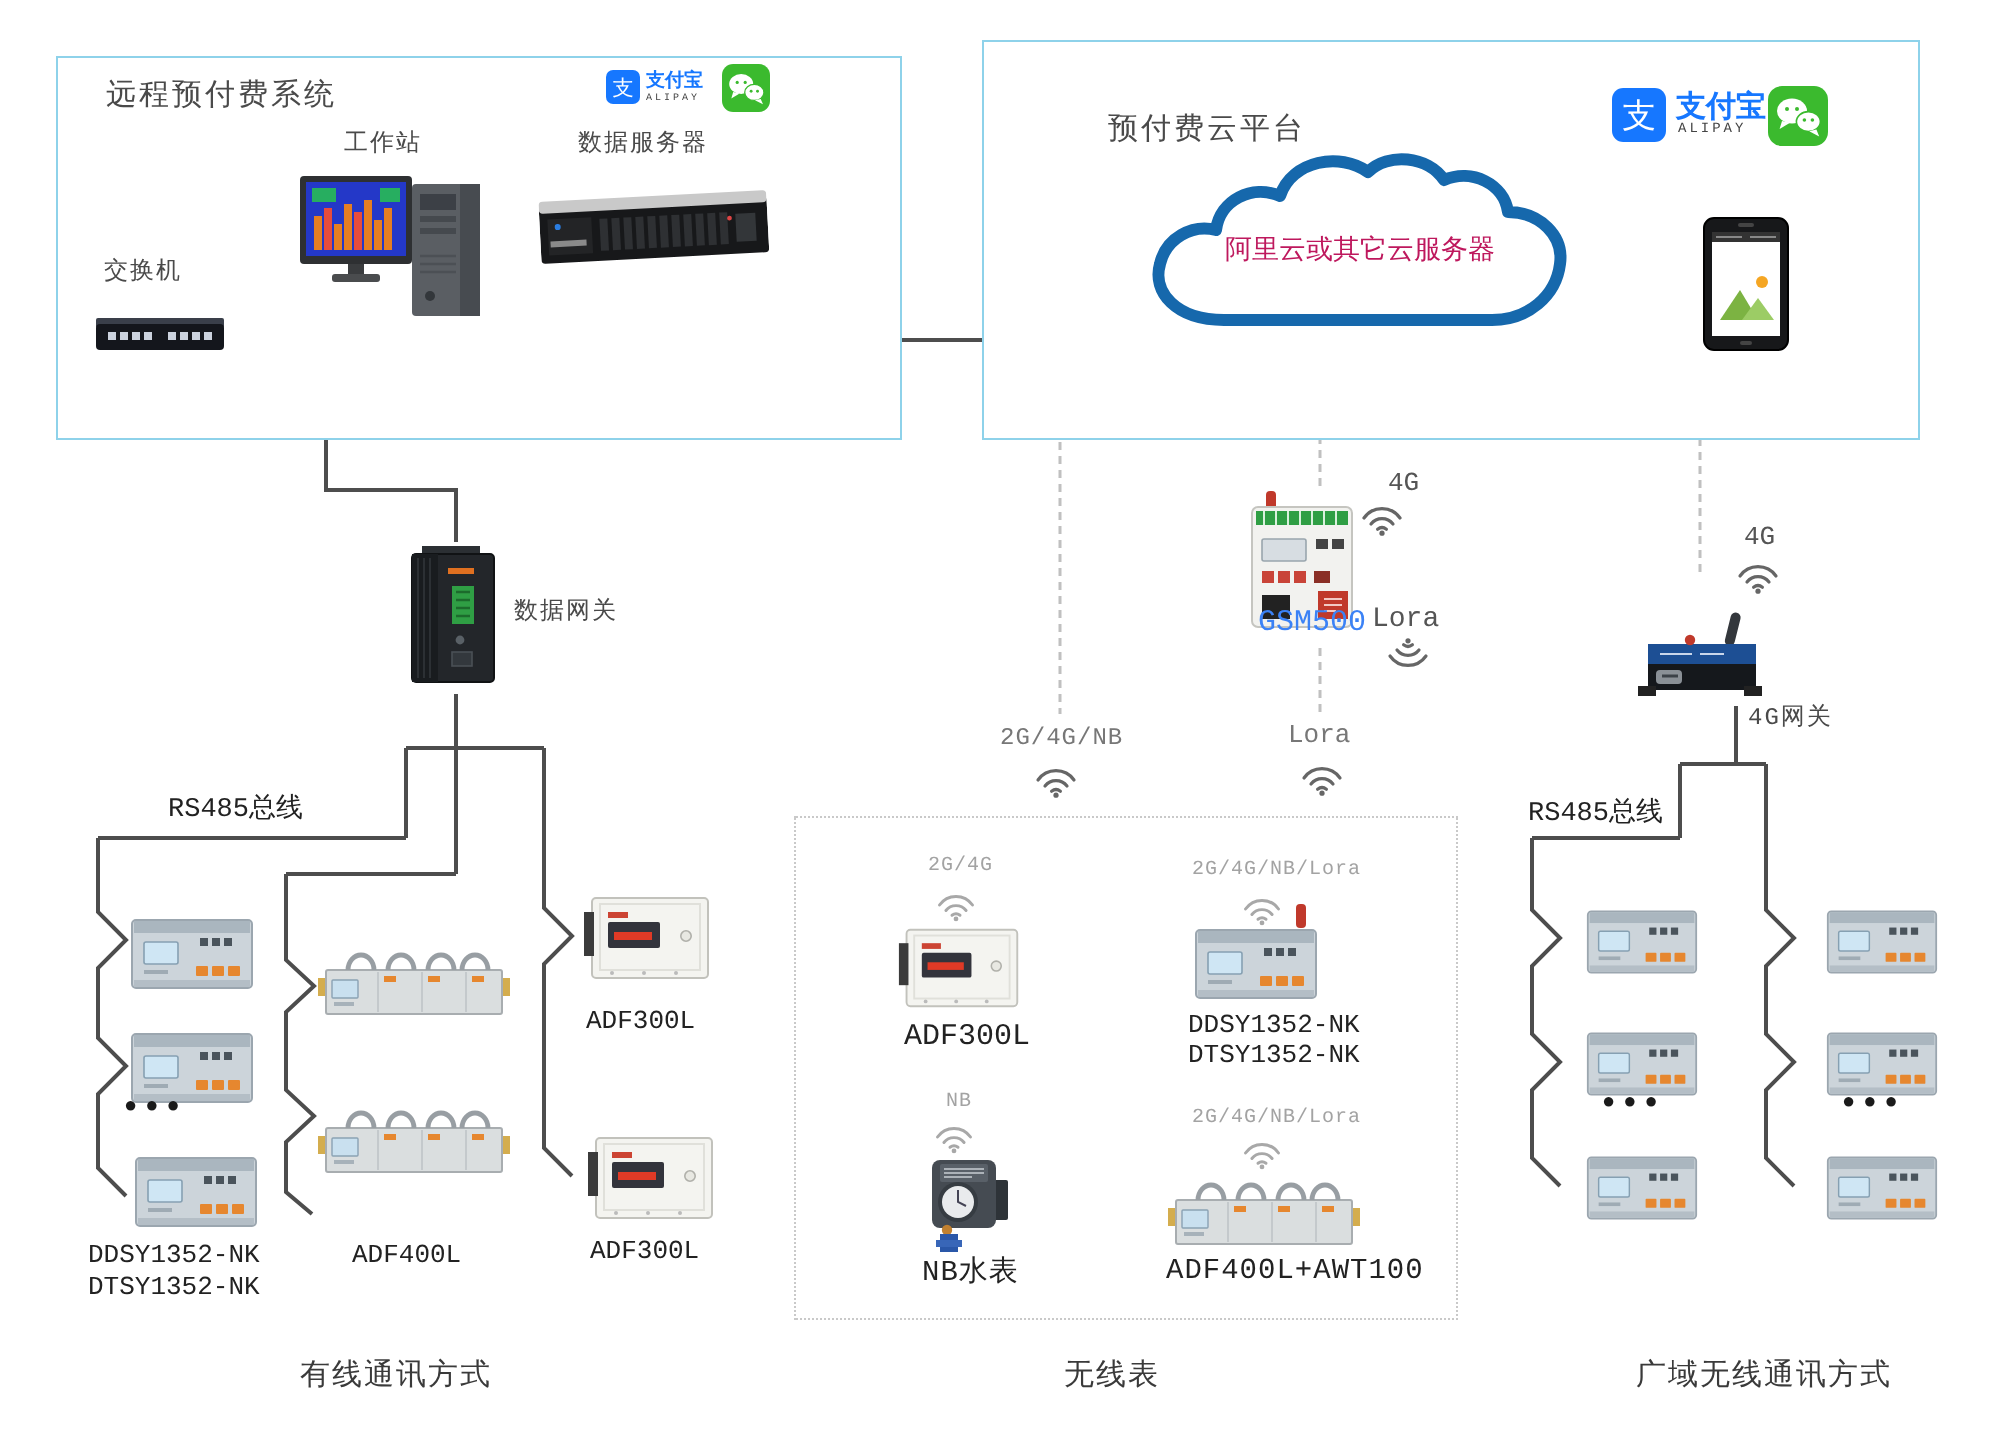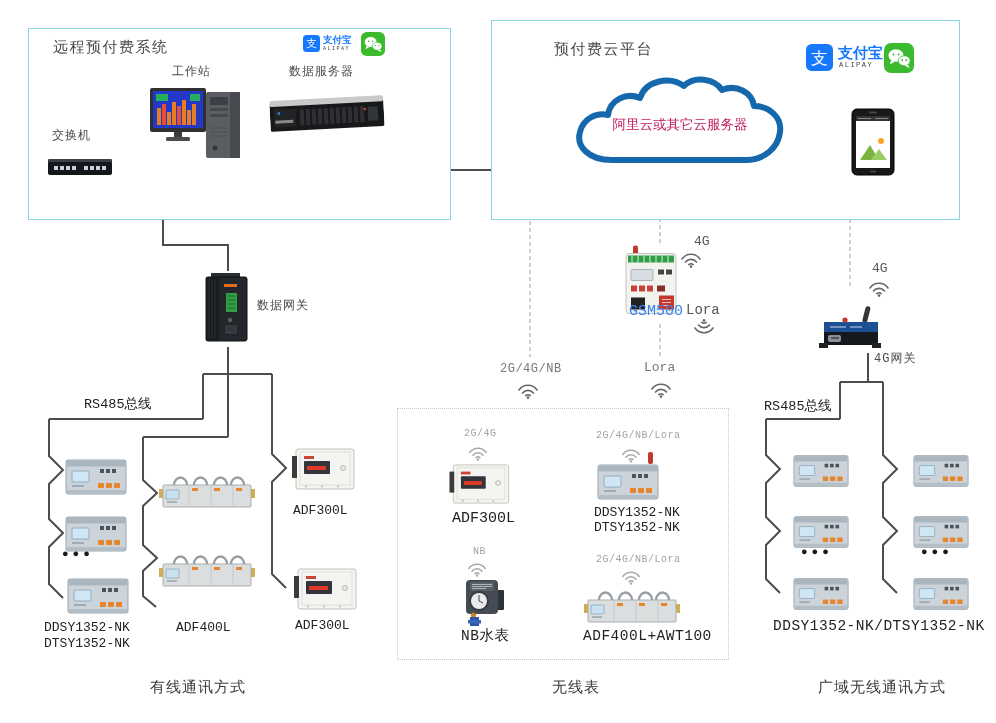--- a/index.html
+++ b/index.html
@@ -241,21 +241,21 @@
       <rect x="12" y="10" width="4" height="4" fill="#cbd2dd"></rect>
     <rect x="18" y="10" width="4" height="4" fill="#cbd2dd"></rect>
       <rect x="24" y="10" width="4" height="4" fill="#cbd2dd"></rect>
     <rect x="36" y="10" width="4" height="4" fill="#cbd2dd"></rect>
       <rect x="42" y="10" width="4" height="4" fill="#cbd2dd"></rect>
     <rect x="48" y="10" width="4" height="4" fill="#cbd2dd"></rect>
       <rect x="54" y="10" width="4" height="4" fill="#cbd2dd"></rect>
   </svg>
 
   <div class="box" style="left:491px;top:20px;width:467px;height:198px;"></div>
-  <div class="lbl title" style="left:554px;top:40px;">预付费云平台</div>
+  <div class="lbl title" style="left:554px;top:55px;">预付费云平台</div>
   <svg class="abs" style="left:568px;top:72px" width="224" height="102" viewBox="0 0 224 102">
     <path d="M44,88 C20,88 8,74 12,60 C15,47 28,40 40,43 C42,28 58,20 72,26 C78,8 102,4 116,14 C126,4 146,6 154,18 C168,12 184,20 186,34 C202,34 214,46 212,60 C210,76 196,88 178,88 Z" fill="#ffffff" stroke="#1668ac" stroke-width="6" stroke-linejoin="round"></path>
   </svg>
   <div class="lbl cloudtxt" style="left:584px;top:116px;width:192px;">阿里云或其它云服务器</div>
 
   <svg class="abs" style="left:806px;top:44px" width="27" height="27">
       <use href="#sym-alipay"></use>
     </svg>
   <div class="lbl alipay-name" style="left:838px;top:44px;font-size:15px;">支付宝</div>
   <div class="lbl alipay-sub" style="left:839px;top:61px;font-size:7px;">ALIPAY</div>
@@ -378,21 +378,21 @@
 
   <div class="lbl radio-sm" style="left:596px;top:554px;">2G/4G/NB/Lora</div>
   <svg class="abs wifi light" style="left:620px;top:568px" width="22" height="17">
       <use href="#sym-wifi"></use>
     </svg>
   <svg class="abs" style="left:584px;top:587px" width="96" height="40">
       <use href="#sym-adf400"></use>
     </svg>
   <div class="lbl model-lg" style="left:583px;top:628px;">ADF400L+AWT100</div>
 
-  <div class="lbl footer" style="left:552px;top:678px;text-align:center;">无线表</div>
+  <div class="lbl footer" style="left:532px;top:678px;text-align:center;">无线表</div>
 
   <div class="lbl model" style="left:764px;top:397px;font-size:13.5px;">RS485总线</div>
 
   <svg class="abs" style="left:793px;top:451px" width="56" height="40">
       <use href="#sym-din"></use>
     </svg>
   <svg class="abs" style="left:793px;top:512px" width="56" height="40">
       <use href="#sym-din"></use>
     </svg>
   <div class="lbl dots" style="left:801px;top:546px;">●●●</div>
@@ -404,16 +404,15 @@
       <use href="#sym-din"></use>
     </svg>
   <svg class="abs" style="left:913px;top:512px" width="56" height="40">
       <use href="#sym-din"></use>
     </svg>
   <div class="lbl dots" style="left:921px;top:546px;">●●●</div>
   <svg class="abs" style="left:913px;top:574px" width="56" height="40">
       <use href="#sym-din"></use>
     </svg>
 
-  <div class="lbl model-lg" style="left:773px;top:618px;">DDSY1352-NK/DTSY1352-NK</div>
   <div class="lbl footer" style="left:818px;top:678px;">广域无线通讯方式</div>
 
 </div>
 
 </body></html>

